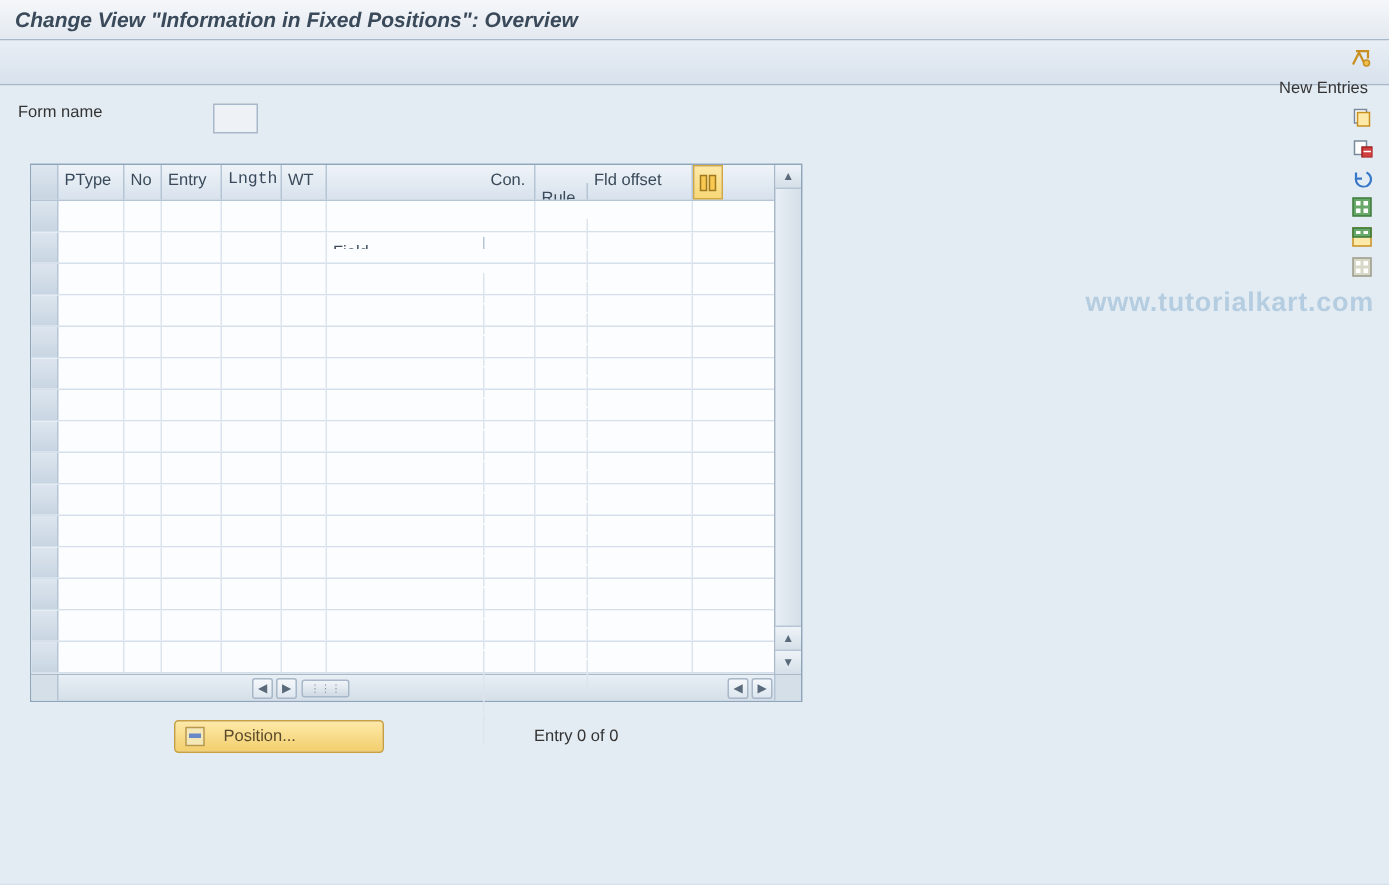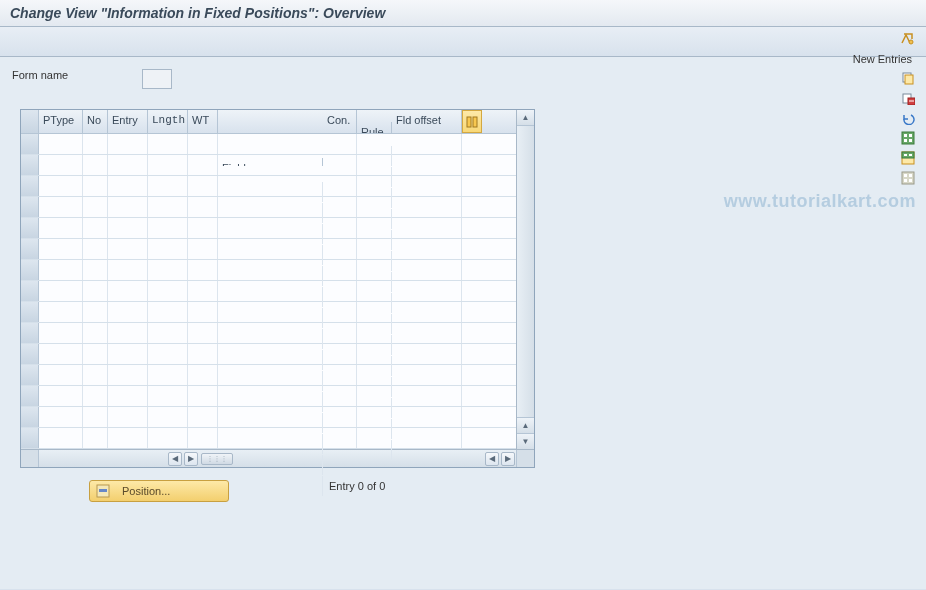--- a/index.html
+++ b/index.html
@@ -193,22 +193,23 @@
       margin: 0 2px;
       display: flex;
       align-items: center;
       justify-content: center;
       color: #8a9aaa;
       font-size: 7px;
     }
     .h-track-flex { flex: 1; }
     .bottom-bar {
       display: flex;
+      align-items: center;
       margin-top: 12px;
-      margin-left: 77px;
+      margin-left: 104px;
       gap: 100px;
     }
     .position-button {
       display: flex;
       align-items: center;
       background: linear-gradient(to bottom, #fde9a8 0%, #f3cf6e 100%);
       border: 1px solid #c8a040;
       border-radius: 3px;
       height: 22px;
       width: 140px;

